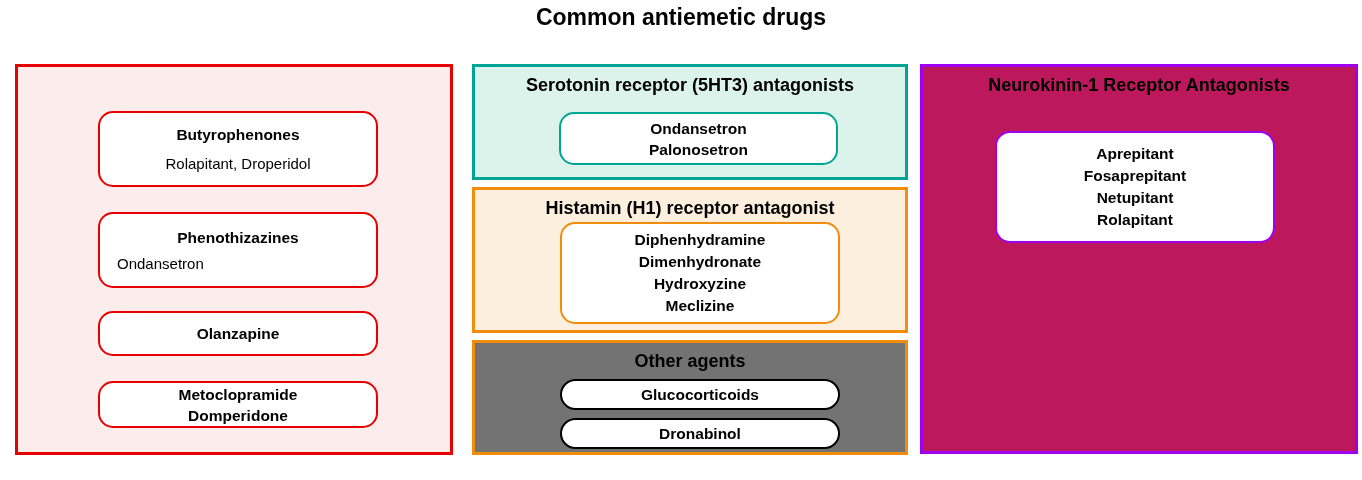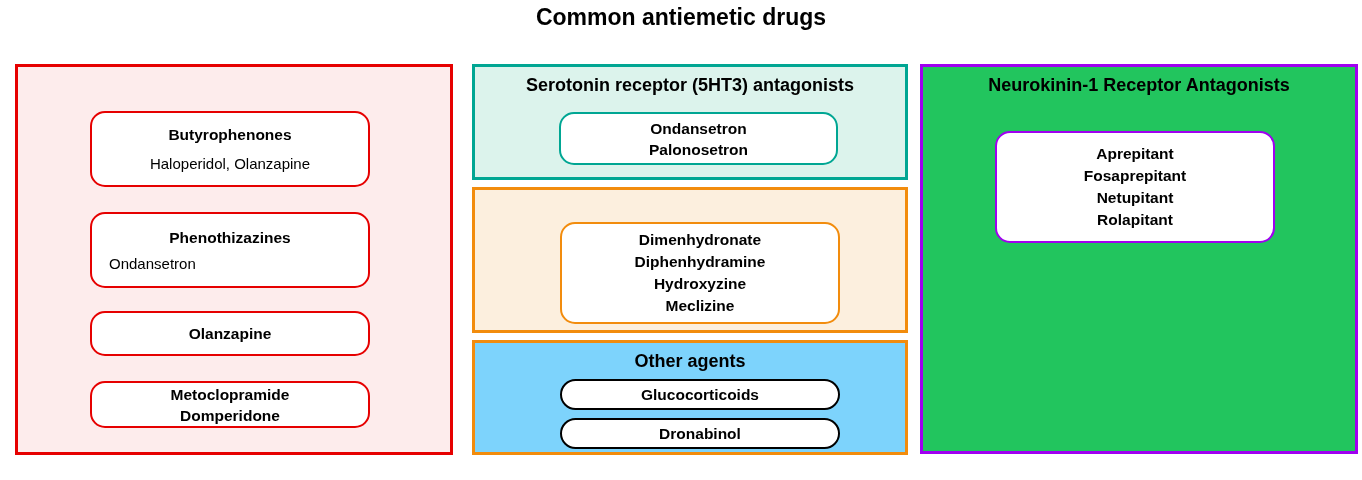--- a/index.html
+++ b/index.html
@@ -10,30 +10,30 @@
     position:absolute; left:0; top:4px; width:100%;
     text-align:center; font-size:23px; font-weight:bold;
   }
 
   .group { position:absolute; box-sizing:border-box; border:3px solid #000; }
   .group-title { text-align:center; font-weight:bold; font-size:18px; margin-top:8px; }
 
   .group-dopamine  { left:15px;  top:64px;  width:438px; height:391px; border-color:#E60000; background:#FDECEC; }
   .group-serotonin { left:472px; top:64px;  width:436px; height:116px; border-color:#00A693; background:#DCF3EC; }
   .group-histamine { left:472px; top:187px; width:436px; height:146px; border-color:#F28C0D; background:#FCEFDE; }
-  .group-other     { left:472px; top:340px; width:436px; height:115px; border-color:#F28C0D; background:#7dd3fc; }
-  .group-nk1       { left:920px; top:64px;  width:438px; height:390px; border-color:#A000F0; background:#22c55e; }
+  .group-other     { left:472px; top:340px; width:436px; height:115px; border-color:#F28C0D; background:#737373; }
+  .group-nk1       { left:920px; top:64px;  width:438px; height:390px; border-color:#A000F0; background:#be185d; }
 
   .inner {
     position:absolute; box-sizing:border-box; background:#ffffff;
     border:2.5px solid #000; border-radius:15px;
     display:flex; flex-direction:column; align-items:center; justify-content:center;
     text-align:center; font-weight:bold; font-size:15.5px; line-height:21px;
   }
-  .inner.red    { border-color:#E60000; }
+  .inner.red    { border-color:#E60000;margin-left:8px; }
   .inner.teal   { border-color:#00A693; }
   .inner.orange { border-color:#F28C0D; }
   .inner.purple { border-color:#A000F0; }
   .inner.pill   { border-color:#000000; border-radius:16px; }
 
   
   .box-butyrophenones { left:72px; top:44px;  width:280px; height:76px; }
   .box-phenothizazines{ left:72px; top:145px; width:280px; height:76px; }
   .box-olanzapine     { left:72px; top:244px; width:280px; height:45px; }
   .box-metoclopramide { left:72px; top:314px; width:280px; height:47px; }
@@ -54,21 +54,21 @@
 <body>
 
 <div class="canvas">
 
   <div class="page-title">Common antiemetic drugs</div>
 
   <div class="group group-dopamine">
 
     <div class="inner red box-butyrophenones">
       <div>Butyrophenones</div>
-      <div class="sub-regular">Haloperidol, Olanzapine</div>
+      <div class="sub-regular">Rolapitant, Droperidol</div>
     </div>
 
     <div class="inner red box-phenothizazines">
       <div>Phenothizazines</div>
       <div class="drug-list-left">
         <div>Ondansetron</div>
       </div>
     </div>
 
     <div class="inner red box-olanzapine">
@@ -83,23 +83,24 @@
 
   <div class="group group-serotonin">
     <div class="group-title">Serotonin receptor (5HT3) antagonists</div>
     <div class="inner teal box-serotonin">
       <div>Ondansetron</div>
       <div>Palonosetron</div>
     </div>
   </div>
 
   <div class="group group-histamine">
+    <div class="group-title">Histamin (H1) receptor antagonist</div>
     <div class="inner orange box-histamine">
+      <div>Diphenhydramine</div>
       <div>Dimenhydronate</div>
-      <div>Diphenhydramine</div>
       <div>Hydroxyzine</div>
       <div>Meclizine</div>
     </div>
   </div>
 
   <div class="group group-other">
     <div class="group-title">Other agents</div>
     <div class="inner pill box-pill-1">
       <div>Glucocorticoids</div>
     </div>

